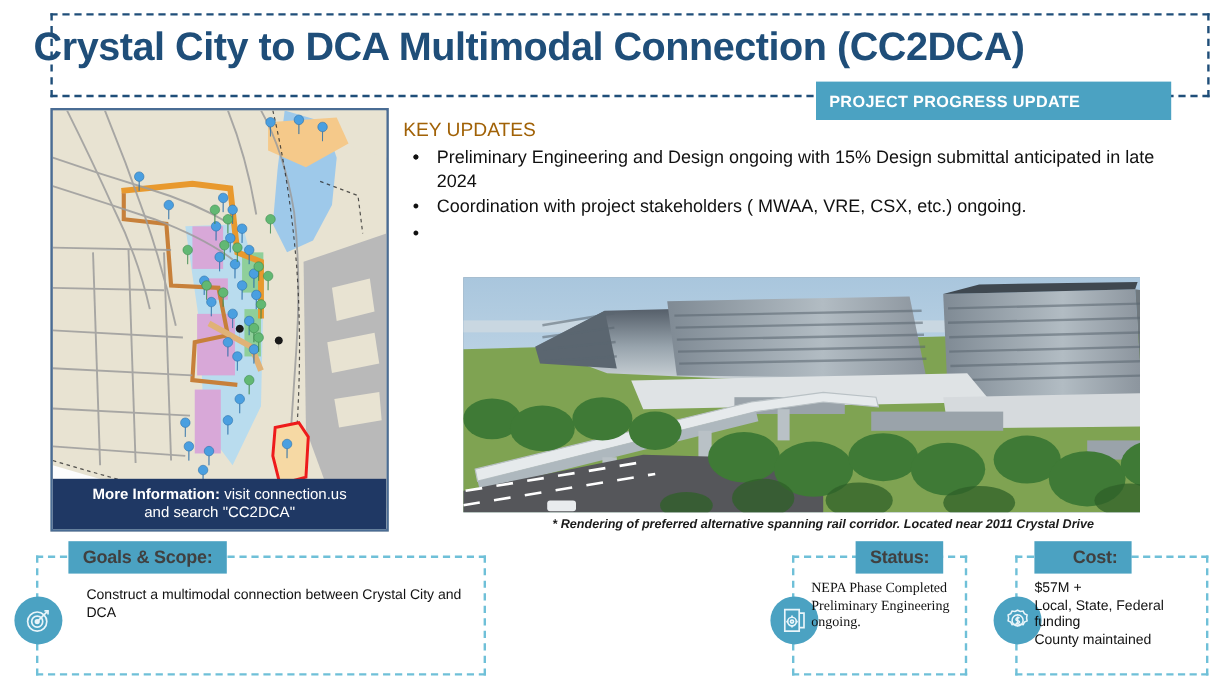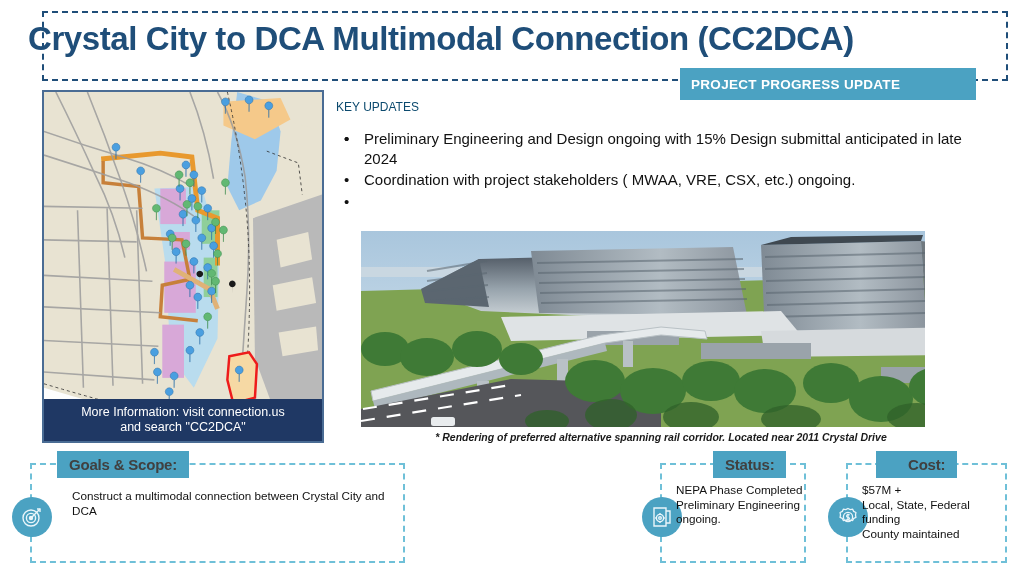--- a/index.html
+++ b/index.html
@@ -39,38 +39,38 @@
     position: absolute; left: 42px; top: 90px; width: 282px; height: 353px;
     border: 2px solid #4a6c94; background: #e9e4d4; overflow: hidden;
   }
   .map-canvas { position: absolute; inset: 0; }
   .map-banner {
     position: absolute; left: 0; bottom: 0; width: 100%; height: 42px;
     background: #1F3864; color: #fff;
     display: flex; flex-direction: column; align-items: center; justify-content: center;
     font-size: 12.5px; line-height: 15px;
   }
-  .map-banner b { font-weight: normal; }
+  .map-banner b { font-weight: bold; }
 
   
   .key-updates {
     position: absolute; left: 336px; top: 100px; width: 650px;
   }
-  .ku-head { font-size: 12px; color: #0c4a6e; margin-bottom: 15px; }
+  .ku-head { font-size: 16px; color: #a16207; margin-bottom: 4px; }
   .ku-list { list-style: none; }
   .ku-list li {
     position: relative; font-size: 15px; color: #111;
     line-height: 19.5px; padding-left: 28px; margin-bottom: 2px;
   }
   .ku-list li .dot {
     position: absolute; left: 8px; top: 0; font-size: 15px;
   }
 
   
-  .render-wrap { position: absolute; left: 361px; top: 231px; width: 564px; height: 196px; }
+  .render-wrap { position: absolute; left: 386px; top: 231px; width: 564px; height: 196px; }
   .render-img { position: absolute; inset: 0; overflow: hidden; background: #8fa6b8; }
   .render-cap {
     position: absolute; left: 0; top: 200px; width: 600px; text-align: center;
     font-size: 10.5px; font-style: italic; font-weight: bold; color: #1a1a1a;
   }
 
   
   .card { position: absolute; border: 2px dashed #6FC0D8; }
   .card-head {
     position: absolute; top: -14px; height: 27px; background: #4BA2C2;
@@ -92,25 +92,25 @@
   #card-goals .card-body { left: 40px; top: 24px; width: 320px; }
   #card-goals .card-icon { left: -20px; top: 32px; }
 
   #card-basis { left: 473px; top: 463px; width: 146px; height: 100px; }
   #card-basis .card-head { left: 12px; }
   #card-basis .card-body { left: 14px; top: 18px; width: 130px; }
   #card-basis .card-icon { left: -20px; top: 32px; }
 
   #card-status { left: 660px; top: 463px; width: 146px; height: 100px; }
   #card-status .card-head { left: 12px; margin-left: 39px; }
-  #card-status .card-body { left: 14px; top: 18px; width: 132px; }
+  #card-status .card-body { left: 14px; top: 18px; width: 132px; font-family: Liberation Serif, serif; }
   #card-status .card-icon { left: -20px; top: 32px; }
 
   #card-cost { left: 846px; top: 463px; width: 161px; height: 100px; }
-  #card-cost .card-head { left: 28px; padding-left: 32px; }
+  #card-cost .card-head { left: 14px; padding-left: 32px; }
   #card-cost .card-body { left: 14px; top: 18px; width: 145px; }
   #card-cost .card-icon { left: -20px; top: 32px; }
 </style>
 </head>
 <body>
 
 <div class="slide">
 
   <div class="title-box"></div>
   <div class="title-text">Crystal City to DCA Multimodal Connection (CC2DCA)</div>

